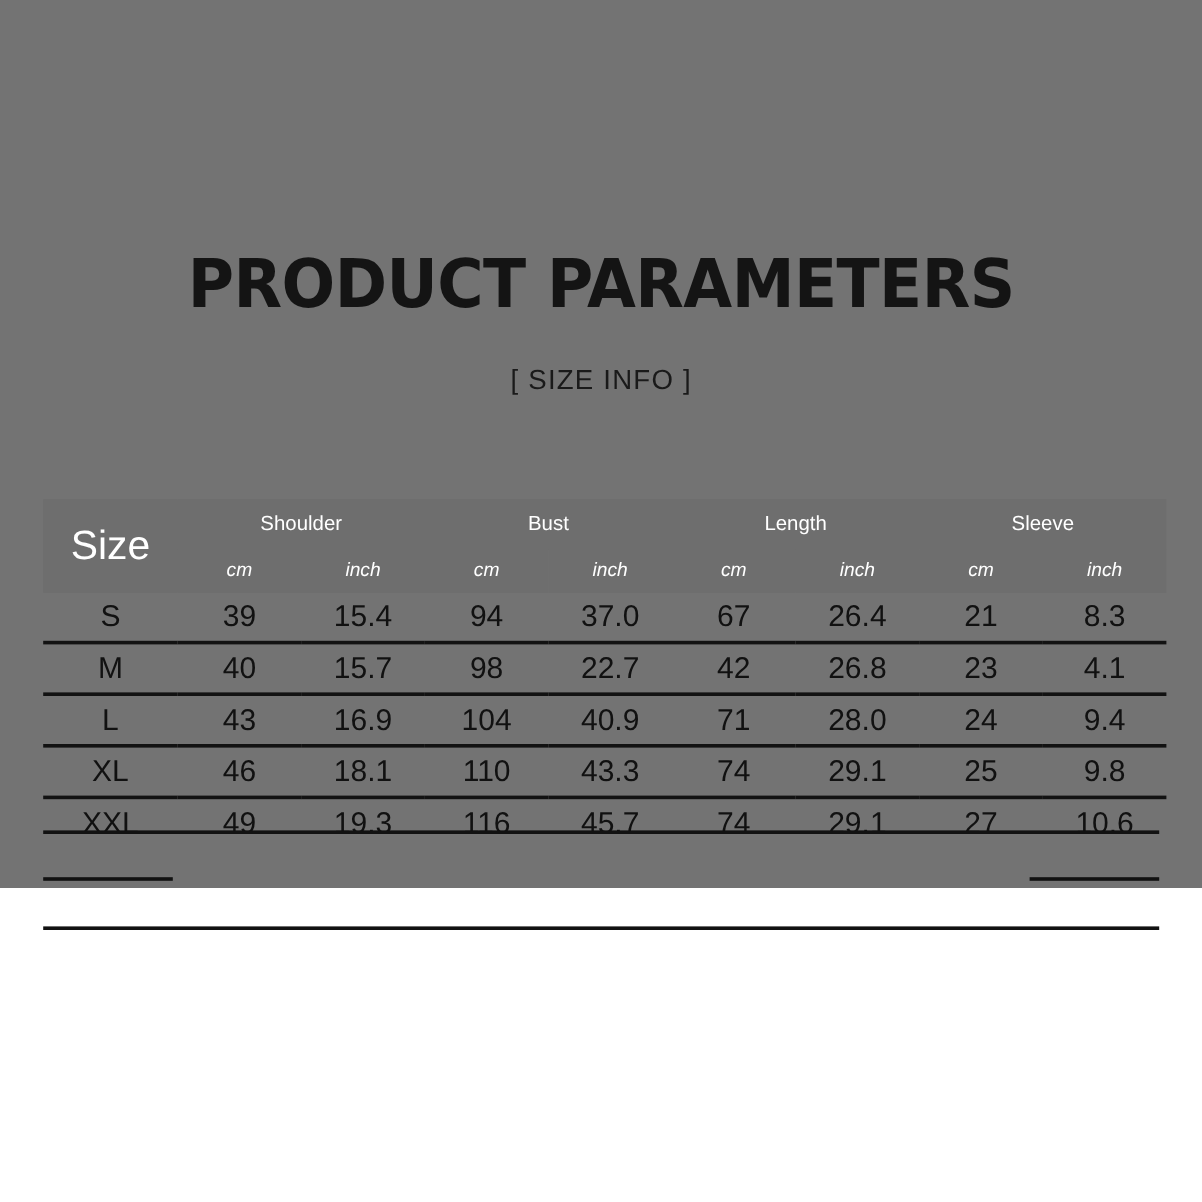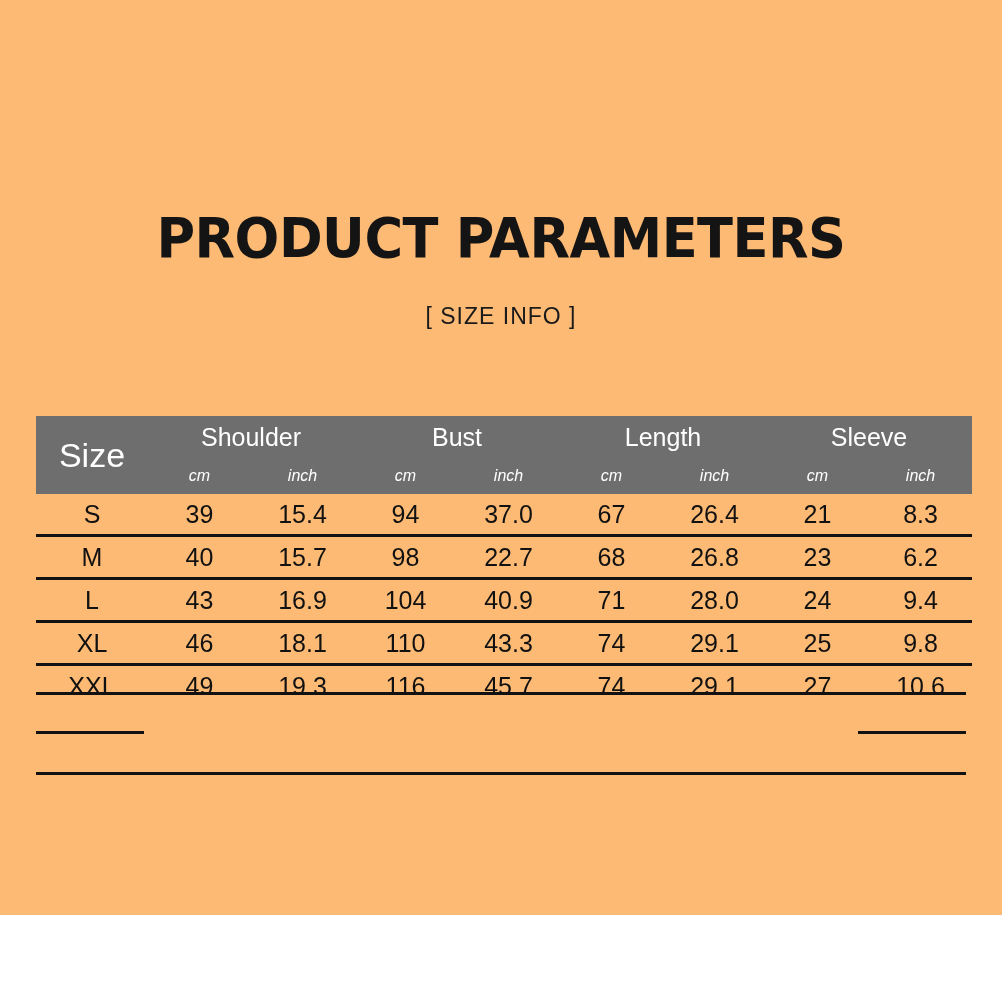--- a/index.html
+++ b/index.html
@@ -9,22 +9,22 @@
   body {
     width: 1002px;
     height: 1002px;
     background: #ffffff;
     font-family: "Liberation Sans", sans-serif;
     overflow: hidden;
   }
   .page {
     position: relative;
     width: 1002px;
-    height: 915px;
-    background: #fdba74;
+    height: 740px;
+    background: #737373;
   }
   .title {
     position: absolute;
     top: 205px;
     left: 0;
     width: 1002px;
     text-align: center;
     font-family: "DejaVu Sans", sans-serif;
     font-weight: 700;
     font-size: 56px;
@@ -59,21 +59,21 @@
   table.size-table th,
   table.size-table td {
     text-align: center;
     padding: 0;
     font-weight: 400;
   }
   
   tr.head-top th {
     background: #6e6e6e;
     color: #ffffff;
-    font-size: 25px;
+    font-size: 17px;
     height: 42px;
     line-height: 42px;
   }
   tr.head-units th {
     background: #6e6e6e;
     color: #ffffff;
     font-size: 16px;
     height: 36px;
     line-height: 36px;
     font-style: italic;
@@ -179,24 +179,24 @@
           <td>26.4</td>
           <td>21</td>
           <td>8.3</td>
         </tr>
         <tr class="data">
           <td>M</td>
           <td>40</td>
           <td>15.7</td>
           <td>98</td>
           <td>22.7</td>
-          <td>68</td>
+          <td>42</td>
           <td>26.8</td>
           <td>23</td>
-          <td>6.2</td>
+          <td>4.1</td>
         </tr>
         <tr class="data">
           <td>L</td>
           <td>43</td>
           <td>16.9</td>
           <td>104</td>
           <td>40.9</td>
           <td>71</td>
           <td>28.0</td>
           <td>24</td>

